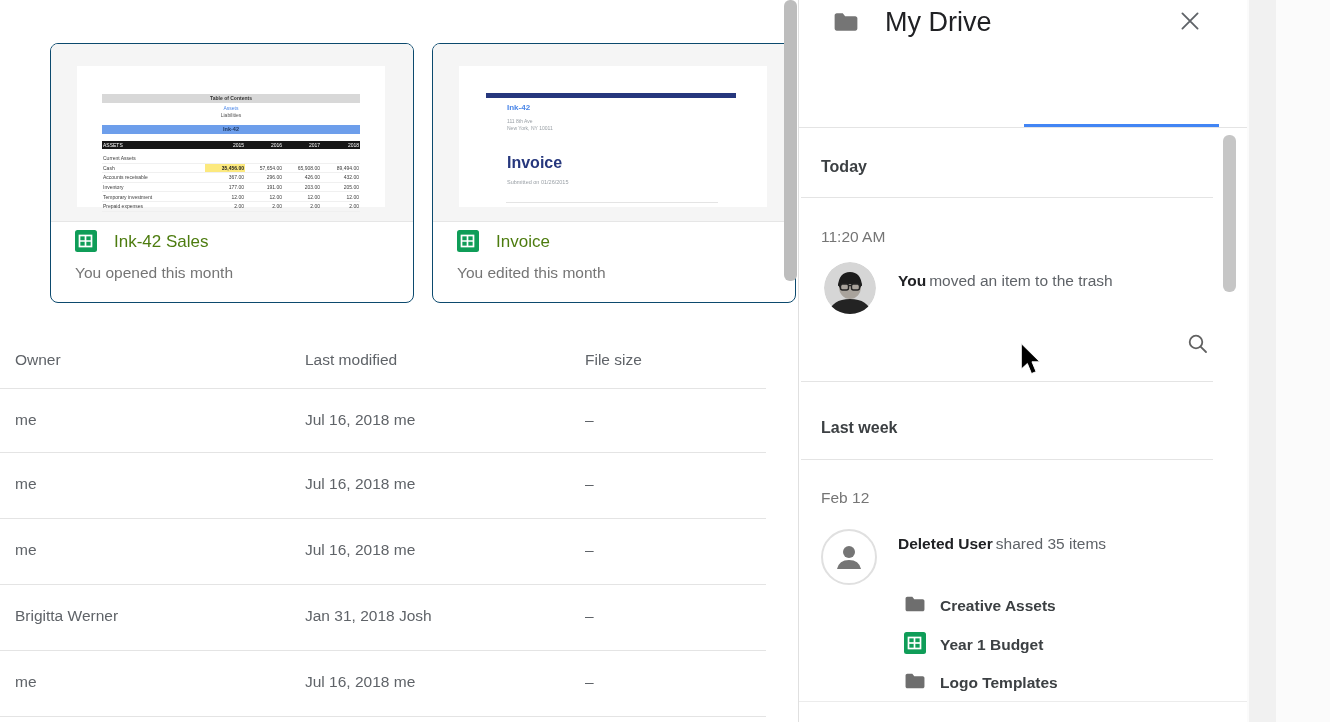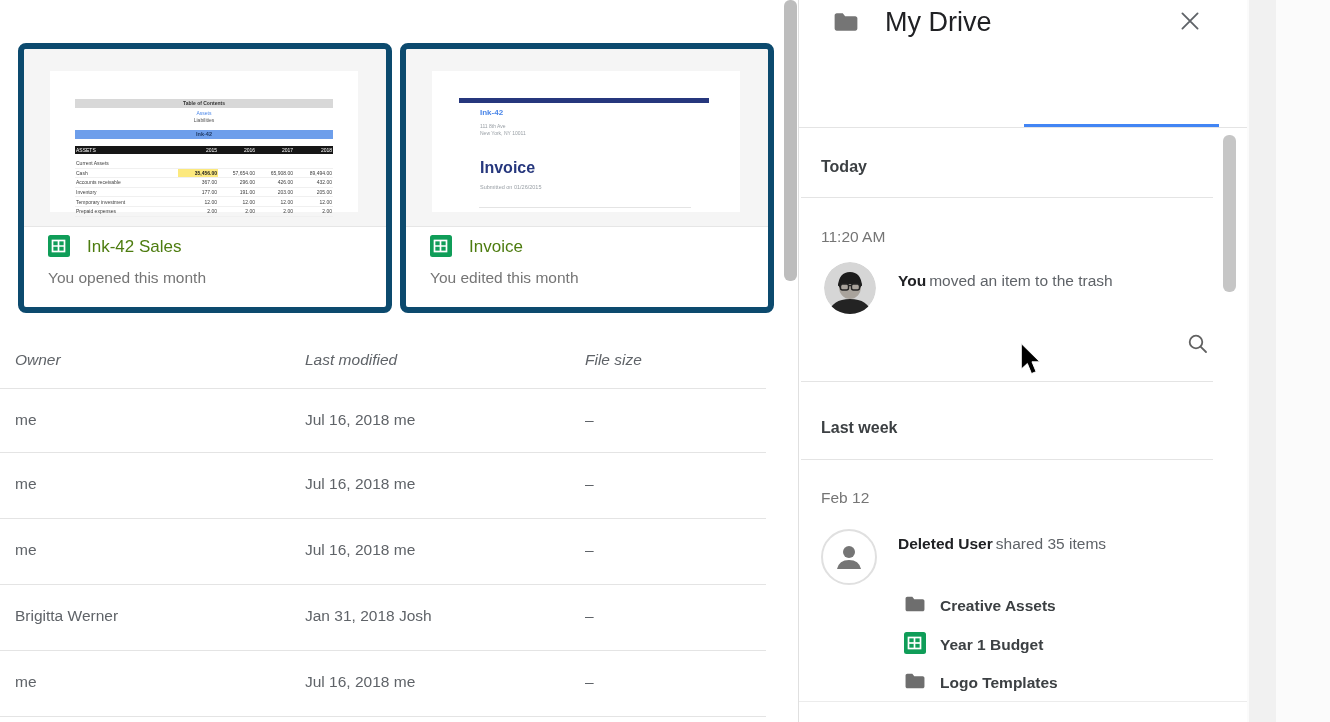--- a/index.html
+++ b/index.html
@@ -1,21 +1,21 @@
 <!DOCTYPE html>
 <html><head>
 <meta charset="utf-8">
 <style>
   html,body{margin:0;padding:0;background:#fff;}
   .stage{position:relative;width:1330px;height:722px;background:#fff;overflow:hidden;
          font-family:"Liberation Sans",sans-serif;color:#3c4043;}
 
   
   .card{position:absolute;top:43px;width:362px;height:258px;background:#fff;
-        border:6px solid #0c4a6e;border-radius:8px;overflow:hidden;}
+        border:1px solid #0c4a6e;border-radius:8px;overflow:hidden;margin-left:32px;}
   .card.c1{left:18px;} .card.c2{left:400px;}
   .card-thumb{position:absolute;left:0;top:0;right:0;height:177px;background:#f5f5f5;
               border-bottom:1px solid #e6e6e6;}
   .page{position:absolute;left:26px;top:22px;width:308px;height:141px;background:#fff;}
   .file-icon{position:absolute;left:24px;top:186px;width:22px;height:22px;}
   .card-title{position:absolute;left:63px;top:187px;font-size:17px;line-height:22px;color:#4d7c0f;}
   .card-sub{position:absolute;left:24px;top:220px;font-size:15.5px;color:#757575;}
 
   
   .sheet-toc{position:absolute;left:25px;top:28px;width:258px;height:9px;background:#d8d8d8;
@@ -36,21 +36,21 @@
   
   .inv-bar{position:absolute;left:27px;top:27px;width:250px;height:5px;background:#26377d;}
   .inv-company{position:absolute;left:48px;top:37px;font-size:8px;font-weight:bold;color:#4a86e8;}
   .inv-addr{position:absolute;left:48px;font-size:5px;color:#9aa0a6;}
   .a1{top:52px;} .a2{top:59px;}
   .inv-title{position:absolute;left:48px;top:88px;font-size:16px;font-weight:bold;color:#26377d;}
   .inv-sub{position:absolute;left:48px;top:113px;font-size:5.5px;color:#9aa0a6;}
   .inv-line{position:absolute;left:47px;top:136px;width:212px;height:1px;background:#e4e4e4;}
 
   
-  .list-header span{position:absolute;top:351px;font-size:15.5px;color:#5f6368;font-style:italic;}
+  .list-header span{position:absolute;top:351px;font-size:15.5px;color:#5f6368;}
   .hdiv{position:absolute;left:0;width:766px;height:1px;background:#e4e4e4;}
   .lrow{position:absolute;left:0;width:766px;height:64px;padding-left:16px;}
   .lrow span{position:absolute;top:22px;font-size:15.5px;color:#5f6368;}
   .col-owner{left:15px;} .col-mod{left:305px;} .col-size{left:585px;}
 
   
   .main-scrollbar{position:absolute;left:784px;top:0;width:13px;height:281px;background:#bdbdbd;border-radius:6px;}
   .gutter{position:absolute;left:1247px;top:0;width:83px;height:722px;background:#fbfbfb;}
   .gutter-band{position:absolute;left:1249px;top:0;width:27px;height:722px;background:#f1f1f1;}
 

